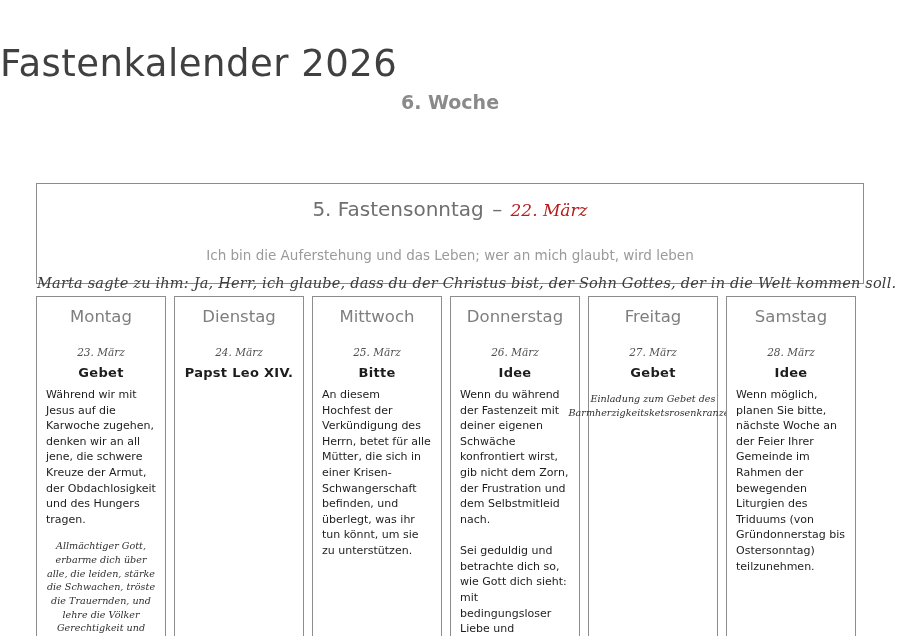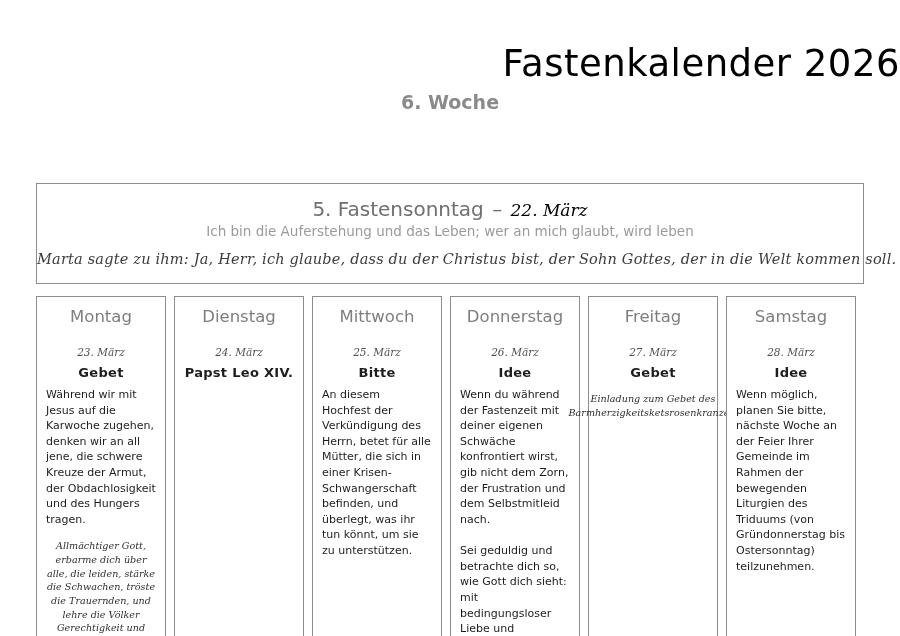--- a/index.html
+++ b/index.html
@@ -14,24 +14,24 @@
     color: #2b2b2b;
     overflow: hidden;
   }
   .page {
     position: relative;
     width: 900px;
     height: 636px;
     box-sizing: border-box;
   }
   .title {
-    text-align: right;
+    text-align: left;
     font-size: 37px;
     font-weight: 400;
-    color: #000000;
+    color: #404040;
     letter-spacing: 0.5px;
     margin: 42px 0 0 0;
     font-family: "DejaVu Sans", sans-serif;
   }
   .subtitle {
     text-align: center;
     font-size: 19px;
     font-weight: 700;
     color: #8a8a8a;
     margin: 6px 0 0 0;
@@ -56,25 +56,25 @@
     font-family: "DejaVu Sans", sans-serif;
   }
   .sunday-head .dash {
     color: #6f6f6f;
     padding: 0 2px;
   }
   .sunday-date {
     font-family: "DejaVu Serif", serif;
     font-style: italic;
     font-size: 17px;
-    color: #000000;
+    color: #b91c1c;
   }
   .sunday-verse {
     text-align: center;
-    margin-top: 2px;
+    margin-top: 26px;
     font-size: 13.5px;
     color: #9a9a9a;
     font-family: "DejaVu Sans", sans-serif;
   }
   .sunday-quote {
     text-align: center;
     margin-top: 12px;
     font-size: 14.5px;
     color: #3c3c3c;
     font-family: "DejaVu Serif", serif;

